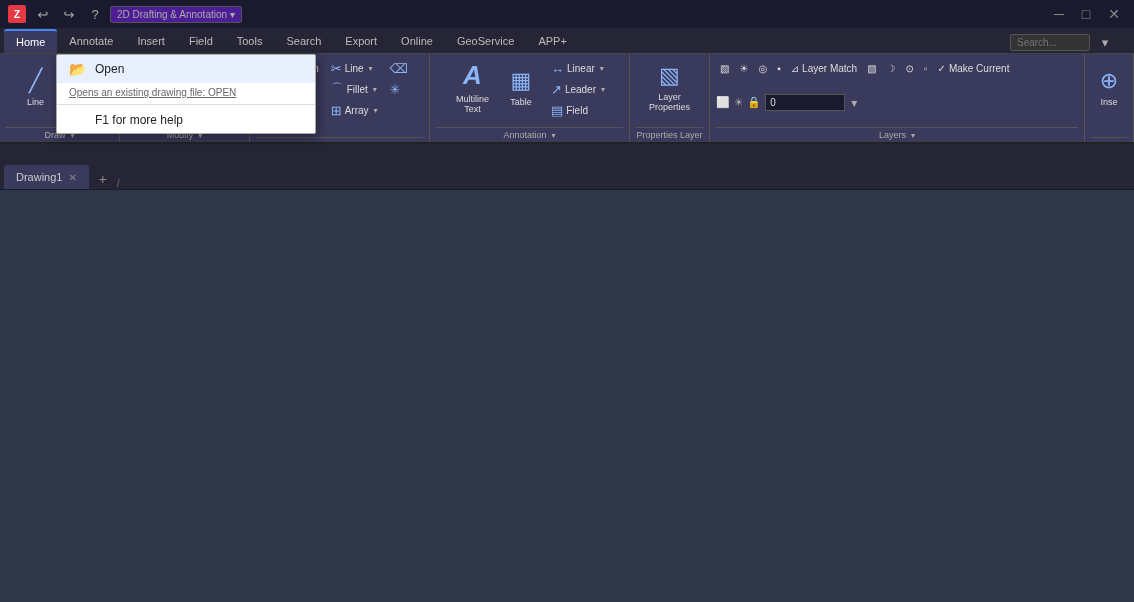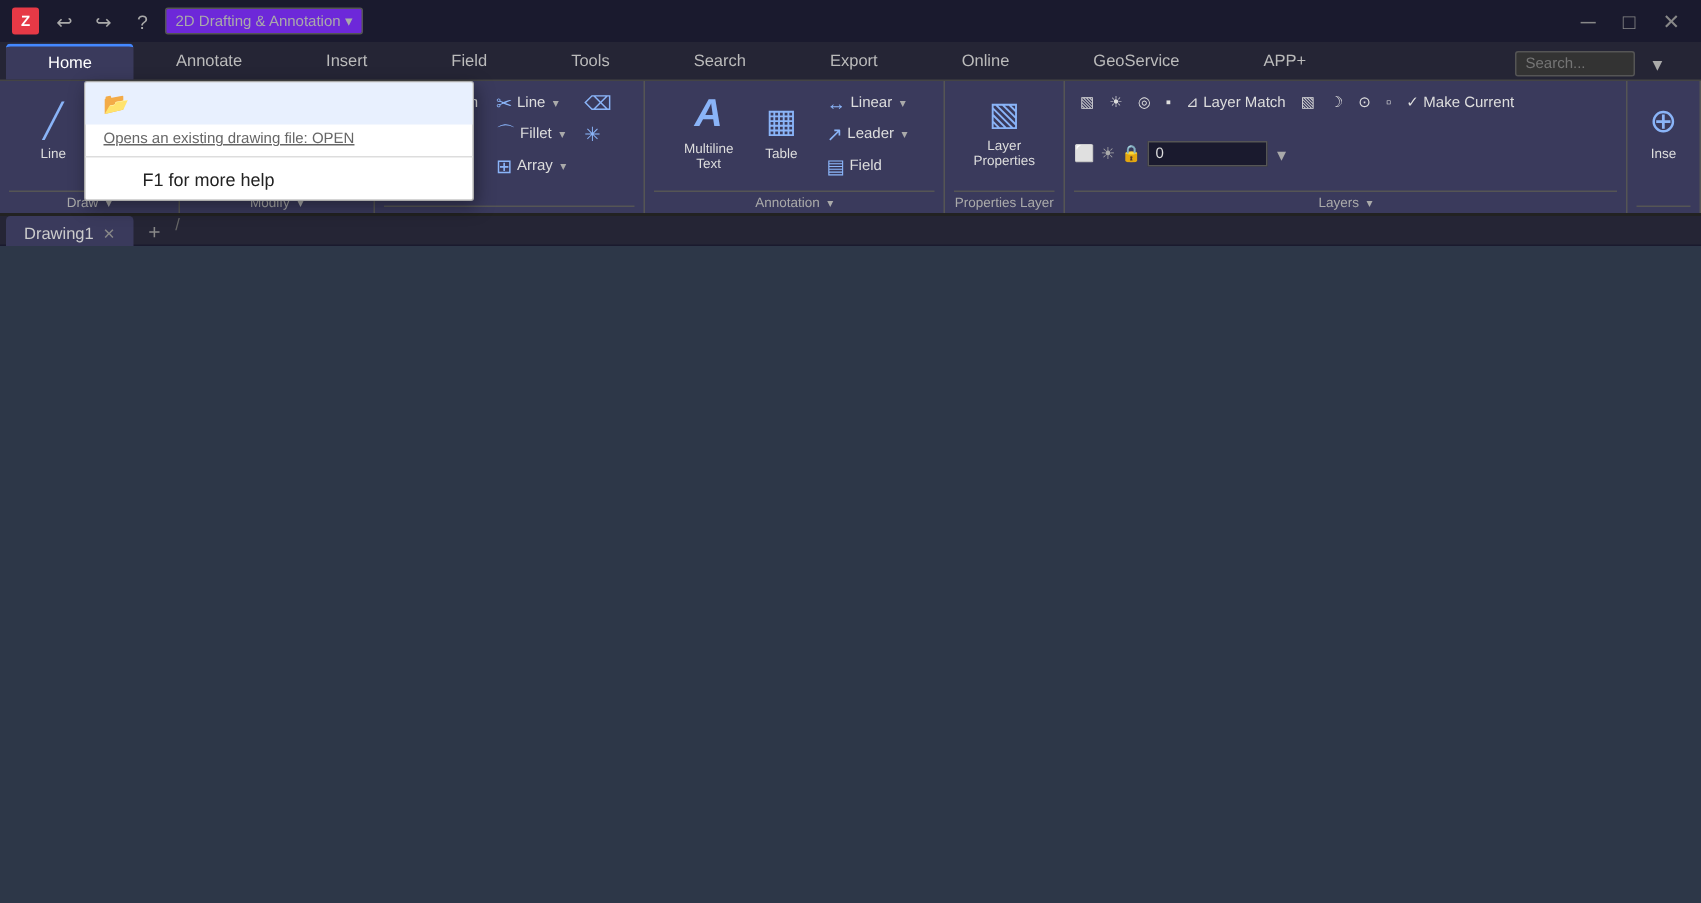--- a/index.html
+++ b/index.html
@@ -50,21 +50,21 @@
       height: 22px;
       display: flex;
       align-items: center;
       justify-content: center;
       cursor: pointer;
       border-radius: 2px;
       color: #aaa;
       font-size: 13px;
     }
     .workspace-selector {
-      background: #6d28d9;
+      background: #4c1d95;
       border: 1px solid #555;
       color: #aaa;
       padding: 2px 6px;
       font-size: 10px;
       border-radius: 2px;
       display: flex;
       align-items: center;
       gap: 3px;
       cursor: pointer;
     }
@@ -83,21 +83,21 @@
     
     .ribbon-tabs {
       background: #252535;
       display: flex;
       align-items: flex-end;
       padding-left: 4px;
       height: 26px;
       border-bottom: 1px solid #444;
     }
     .ribbon-tab {
-      padding: 4px 28px;
+      padding: 4px 12px;
       font-size: 11px;
       cursor: pointer;
       border-radius: 3px 3px 0 0;
       color: #bbb;
       height: 24px;
       display: flex;
       align-items: center;
     }
     .ribbon-tab.active {
       background: #3a3a5c;
@@ -208,22 +208,22 @@
     .dd-arrow {
       font-size: 8px;
       color: #aaa;
       margin-left: 2px;
     }
 
     
     .doc-tabs {
       background: #252535;
       display: flex;
-      align-items: flex-start;
-      height: 20px;
+      align-items: flex-end;
+      height: 46px;
       padding-left: 4px;
       border-bottom: 1px solid #1a1a2e;
     }
     .doc-tab {
       background: #3a3a5c;
       color: #ccc;
       padding: 4px 12px;
       font-size: 11px;
       cursor: pointer;
       border-radius: 3px 3px 0 0;
@@ -564,20 +564,21 @@
     <span>Drawing1</span>
     <span class="doc-tab-close">✕</span>
   </div>
   <div class="doc-tab-new">+</div>
   <span class="doc-tab-breadcrumb">/</span>
 </div>
 
 <div class="dropdown-menu">
   <div class="dropdown-item active">
     <span class="dropdown-item-icon">📂</span>
+    <span class="dropdown-item-text">Open</span>
   </div>
   <div class="dropdown-sub">Opens an existing drawing file:  OPEN</div>
   <div class="dropdown-separator"></div>
   <div class="dropdown-item">
     <span class="dropdown-item-icon"></span>
     <span class="dropdown-item-text">F1 for more help</span>
   </div>
 </div>
 
 <div class="canvas-area">

